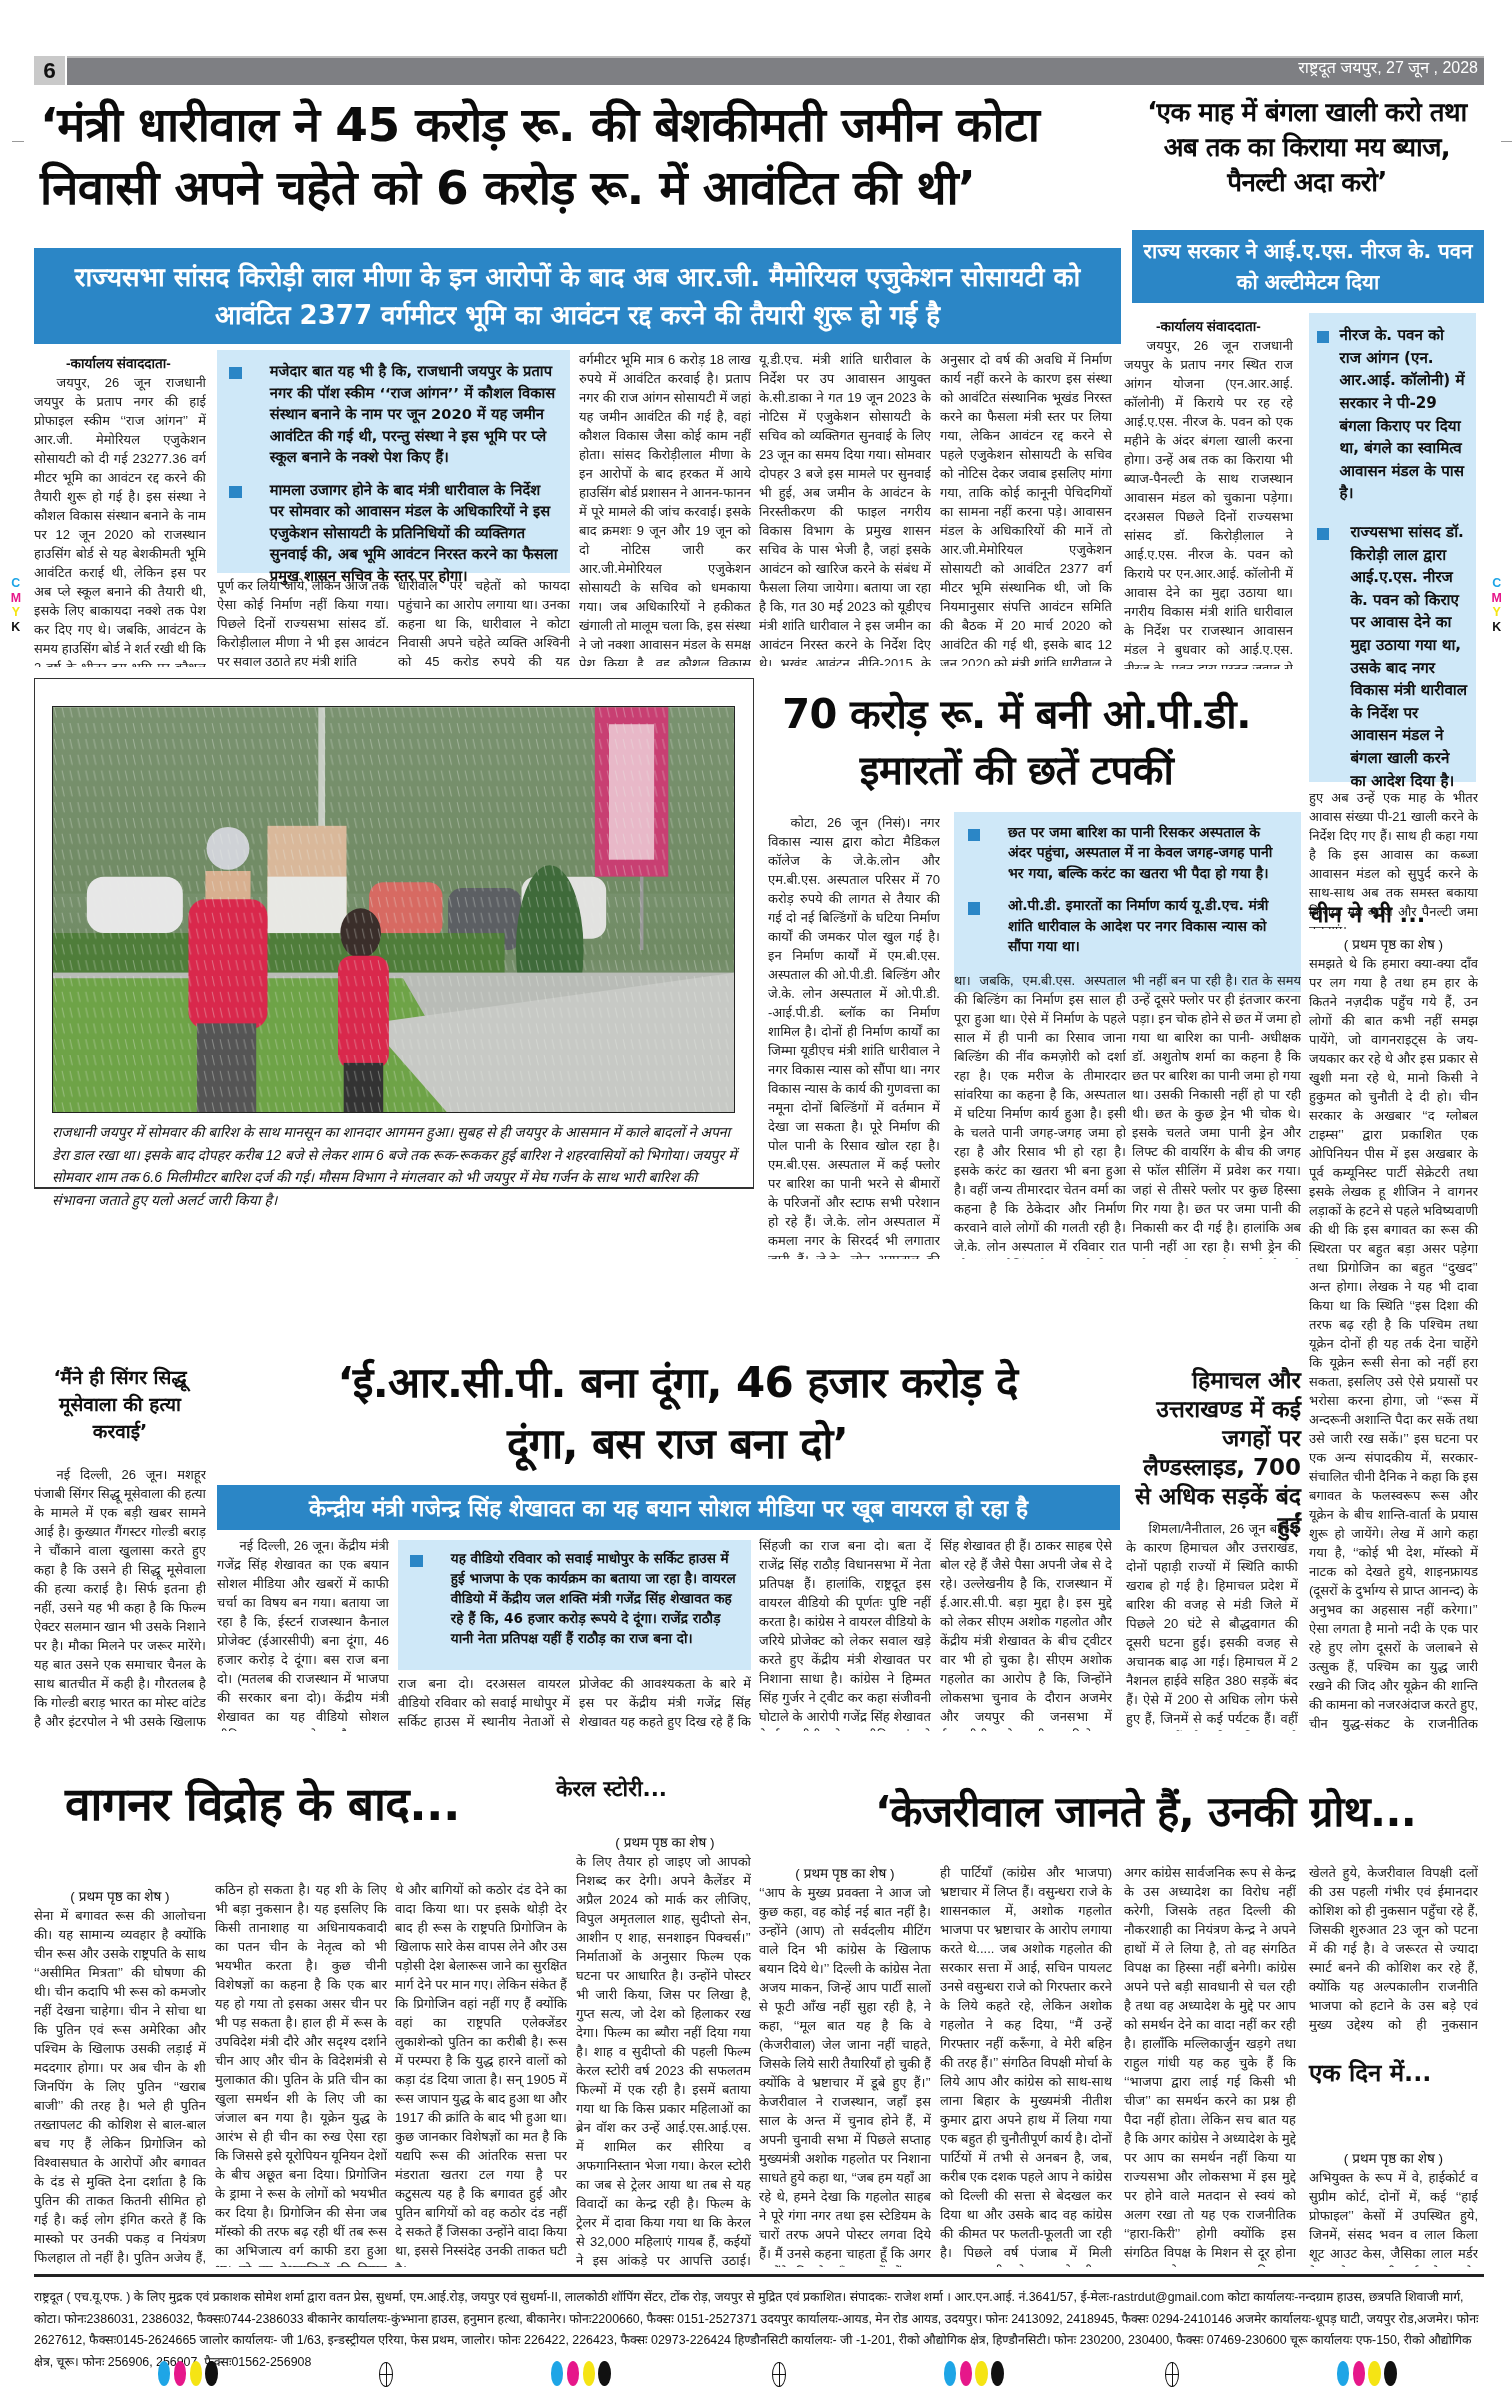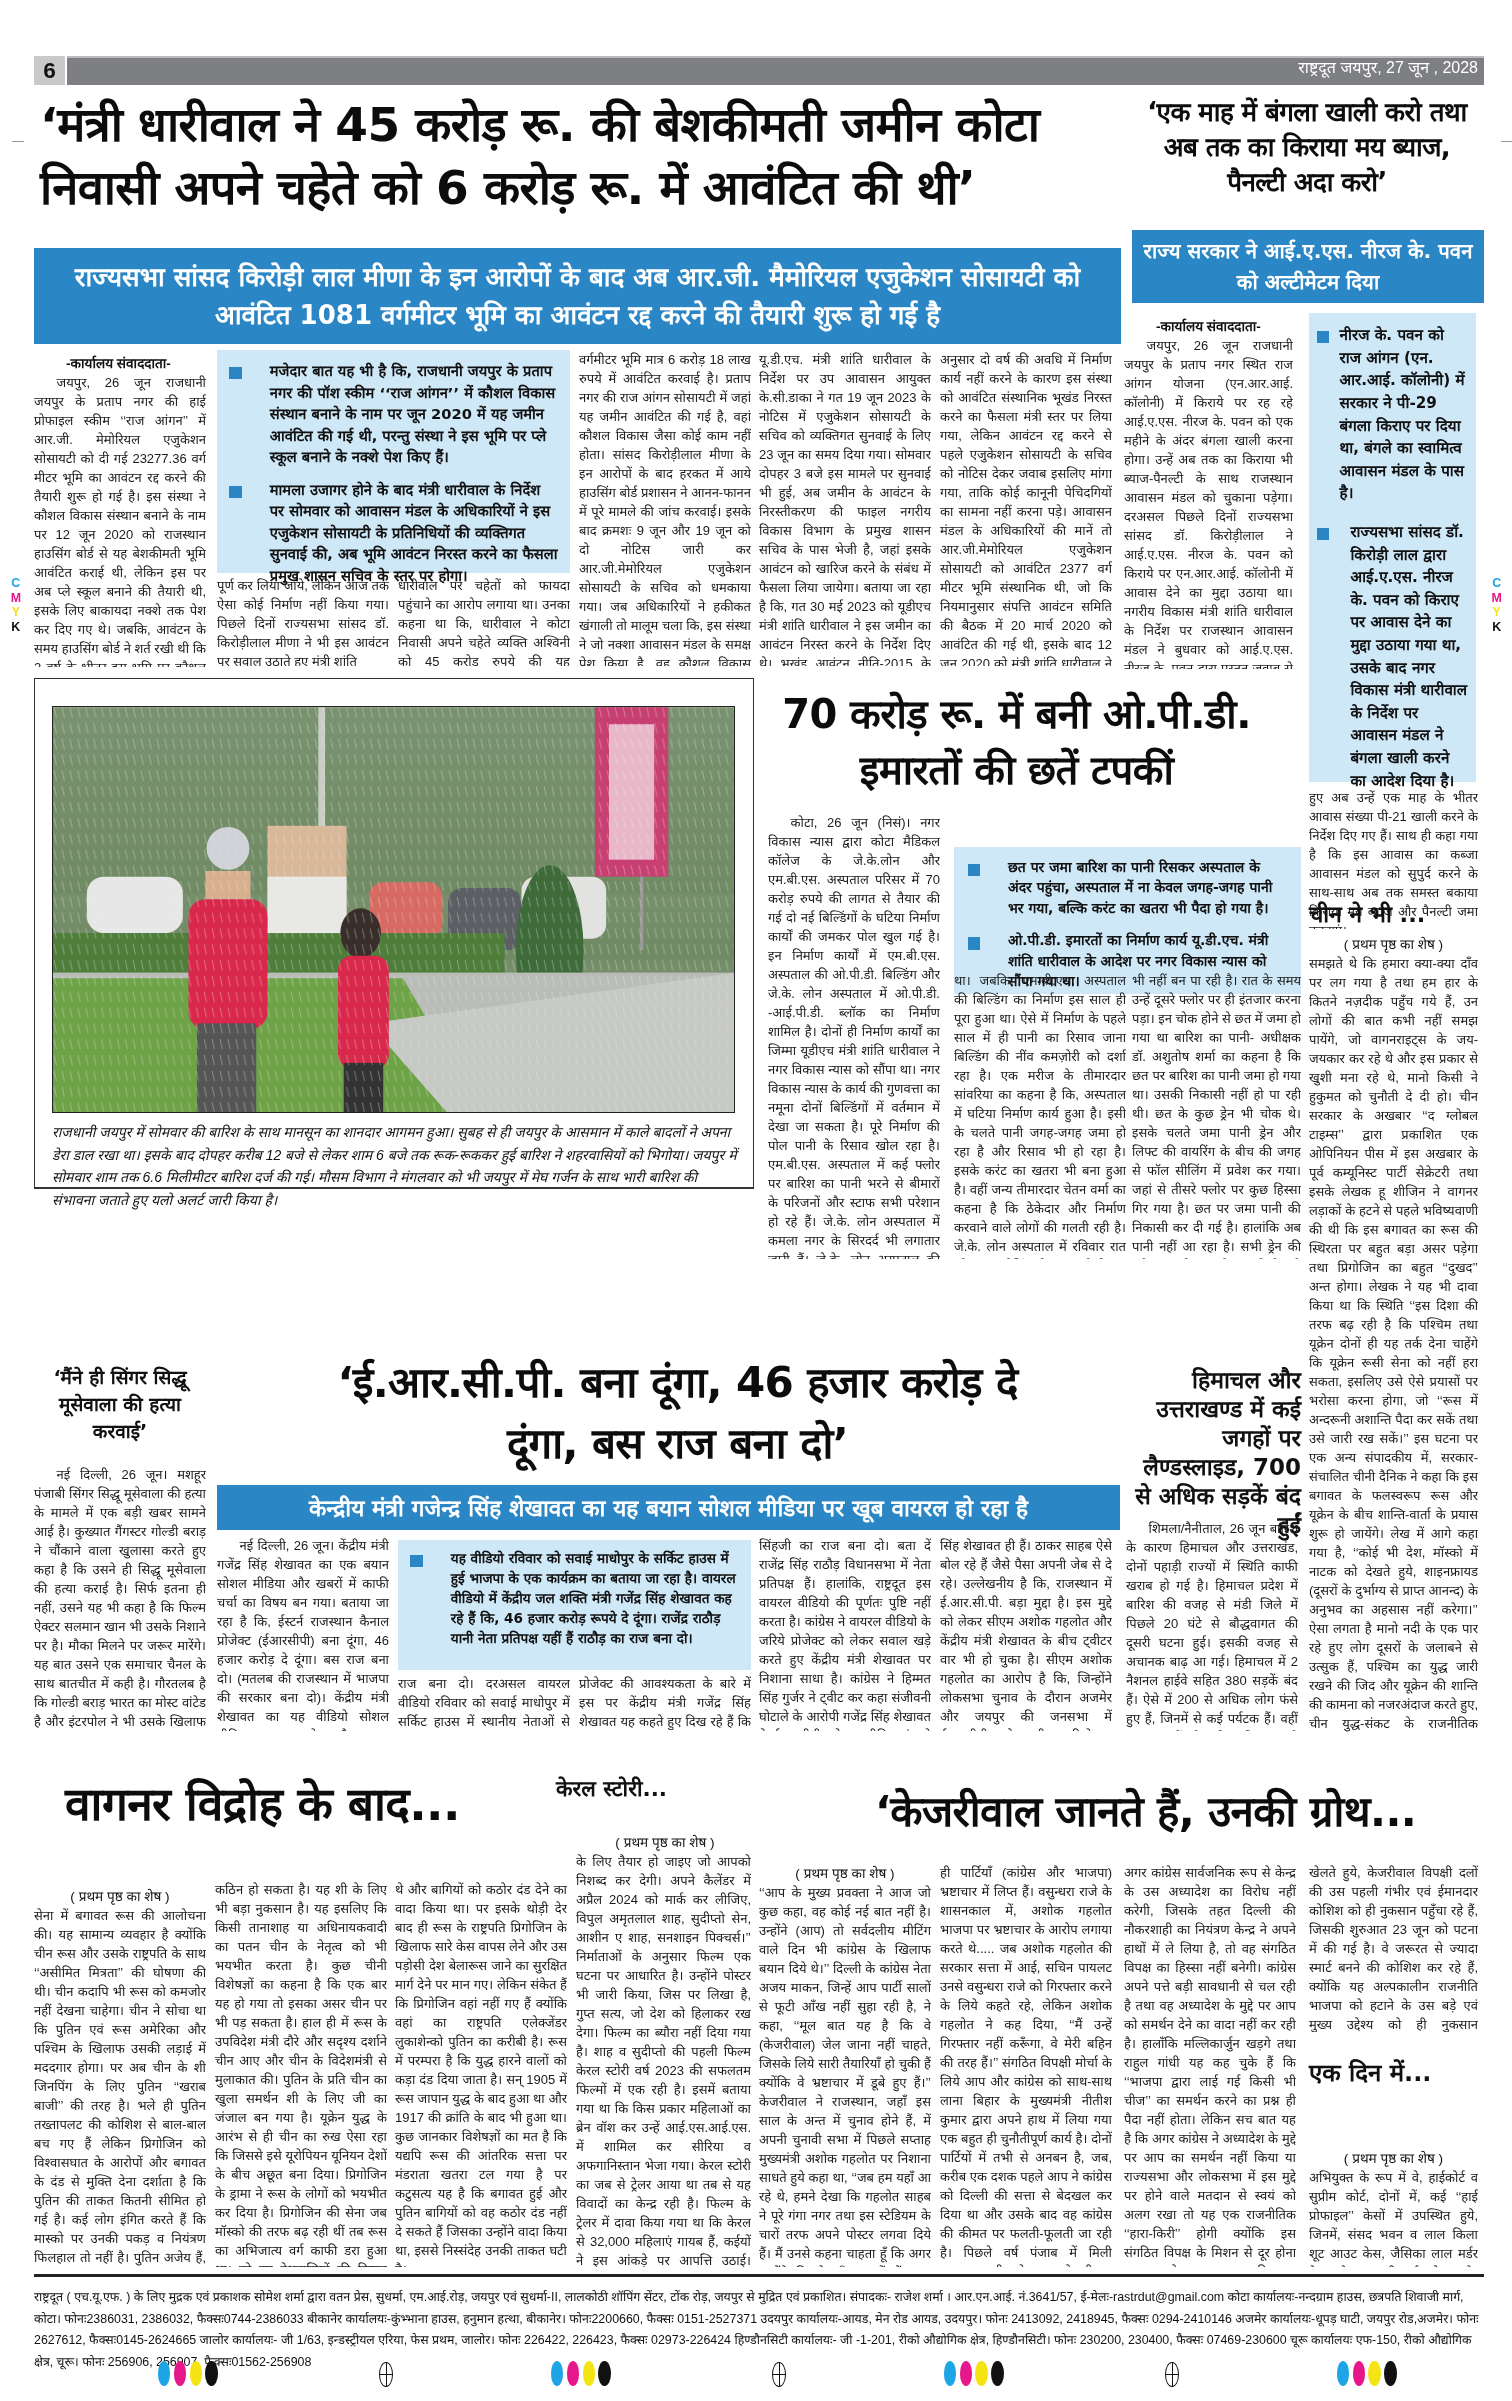--- a/index.html
+++ b/index.html
@@ -36,21 +36,21 @@
 
 <div class="abs hdrbar"></div>
 <div class="abs pgnum">6</div>
 <div class="abs dateline">राष्ट्रदूत जयपुर, 27 जून , 2028</div>
 
 <div class="abs bighead" style="left:40px;top:93px;width:1073px;font-size:47px;line-height:63px;">‘मंत्री धारीवाल ने 45 करोड़ रू. की बेशकीमती जमीन कोटा निवासी अपने चहेते को 6 करोड़ रू. में आवंटित की थी’</div>
 
 <div class="abs bighead" style="left:1132px;top:95px;width:350px;font-size:26px;line-height:35px;text-align:center;">‘एक माह में बंगला खाली करो तथा अब तक का किराया मय ब्याज, पैनल्टी अदा करो’</div>
 
 <div class="abs bluebar" style="left:34px;top:248px;width:1087px;height:96px;font-size:26px;line-height:38px;padding:0 22.6px;">
-  <span>राज्यसभा सांसद किरोड़ी लाल मीणा के इन आरोपों के बाद अब आर.जी. मैमोरियल एजुकेशन सोसायटी को आवंटित 1081 वर्गमीटर भूमि का आवंटन रद्द करने की तैयारी शुरू हो गई है</span>
+  <span>राज्यसभा सांसद किरोड़ी लाल मीणा के इन आरोपों के बाद अब आर.जी. मैमोरियल एजुकेशन सोसायटी को आवंटित 2377 वर्गमीटर भूमि का आवंटन रद्द करने की तैयारी शुरू हो गई है</span>
 </div>
 
 <div class="abs bluebar" style="left:1132px;top:230px;width:352px;height:73px;font-size:20.3px;line-height:30.5px;padding:0 11.3px;">
   <span>राज्य सरकार ने आई.ए.एस. नीरज के. पवन को अल्टीमेटम दिया</span>
 </div>
 
 <div class="abs byline" style="left:34px;top:353px;width:169px;">-कार्यालय संवाददाता-</div>
 <div class="abs col" style="left:34px;top:373px;width:172px;height:294px;">
   <p>जयपुर, 26 जून राजधानी जयपुर के प्रताप नगर की हाई प्रोफाइल स्कीम ‘‘राज आंगन’’ में आर.जी. मेमोरियल एजुकेशन सोसायटी को दी गई 23277.36 वर्ग मीटर भूमि का आवंटन रद्द करने की तैयारी शुरू हो गई है। इस संस्था ने कौशल विकास संस्थान बनाने के नाम पर 12 जून 2020 को राजस्थान हाउसिंग बोर्ड से यह बेशकीमती भूमि आवंटित कराई थी, लेकिन इस पर अब प्ले स्कूल बनाने की तैयारी थी, इसके लिए बाकायदा नक्शे तक पेश कर दिए गए थे। जबकि, आवंटन के समय हाउसिंग बोर्ड ने शर्त रखी थी कि 2 वर्ष के भीतर इस भूमि पर कौशल विकास संस्थान का निर्माण</p>
 </div>
@@ -151,21 +151,21 @@
     <rect x="515" y="630" width="70" height="90" fill="#333"></rect>
     <rect width="1210" height="720" fill="url(#rain)"></rect>
   </svg>
 </div>
 <div class="abs caption" style="left:52px;top:1121px;width:686px;">राजधानी जयपुर में सोमवार की बारिश के साथ मानसून का शानदार आगमन हुआ। सुबह से ही जयपुर के आसमान में काले बादलों ने अपना डेरा डाल रखा था। इसके बाद दोपहर करीब 12 बजे से लेकर शाम 6 बजे तक रूक-रूककर हुई बारिश ने शहरवासियों को भिगोया। जयपुर में सोमवार शाम तक 6.6 मिलीमीटर बारिश दर्ज की गई। मौसम विभाग ने मंगलवार को भी जयपुर में मेघ गर्जन के साथ भारी बारिश की संभावना जताते हुए यलो अलर्ट जारी किया है।</div>
 
 <div class="abs bighead" style="left:768px;top:686px;width:497px;font-size:40px;line-height:56px;text-align:center;">70 करोड़ रू. में बनी ओ.पी.डी. इमारतों की छतें टपकीं</div>
 <div class="abs col" style="left:768px;top:813px;width:172px;height:446px;">
   <p>कोटा, 26 जून (निसं)। नगर विकास न्यास द्वारा कोटा मैडिकल कॉलेज के जे.के.लोन और एम.बी.एस. अस्पताल परिसर में 70 करोड़ रुपये की लागत से तैयार की गई दो नई बिल्डिंगों के घटिया निर्माण कार्यों की जमकर पोल खुल गई है। इन निर्माण कार्यों में एम.बी.एस. अस्पताल की ओ.पी.डी. बिल्डिंग और जे.के. लोन अस्पताल में ओ.पी.डी. -आई.पी.डी. ब्लॉक का निर्माण शामिल है। दोनों ही निर्माण कार्यों का जिम्मा यूडीएच मंत्री शांति धारीवाल ने नगर विकास न्यास को सौंपा था। नगर विकास न्यास के कार्य की गुणवत्ता का नमूना दोनों बिल्डिंगों में वर्तमान में देखा जा सकता है। पूरे निर्माण की पोल पानी के रिसाव खोल रहा है। एम.बी.एस. अस्पताल में कई फ्लोर पर बारिश का पानी भरने से बीमारों के परिजनों और स्टाफ सभी परेशान हो रहे हैं। जे.के. लोन अस्पताल में कमला नगर के सिरदर्द भी लगातार जारी हैं। जे.के. लोन अस्पताल की बिल्डिंग का निर्माण पहले साल पूरा हो गया था।</p>
 </div>
-<div class="abs lightbox" style="left:954px;top:847px;width:347px;height:147px;padding:10.2px 13.6px;">
+<div class="abs lightbox" style="left:954px;top:812px;width:347px;height:180px;padding:10.2px 13.6px;">
   <div class="bullet" style="font-size:14px;line-height:20.3px;margin-bottom:12.4px;">
     <span class="sq"></span>
     <span>छत पर जमा बारिश का पानी रिसकर अस्पताल के अंदर पहुंचा, अस्पताल में ना केवल जगह-जगह पानी भर गया, बल्कि करंट का खतरा भी पैदा हो गया है।</span>
   </div>
   <div class="bullet" style="font-size:14px;line-height:20.3px;">
     <span class="sq"></span>
     <span>ओ.पी.डी. इमारतों का निर्माण कार्य यू.डी.एच. मंत्री शांति धारीवाल के आदेश पर नगर विकास न्यास को सौंपा गया था।</span>
   </div>
 </div>
 <div class="abs col" style="left:954px;top:971px;width:172px;height:288px;">

